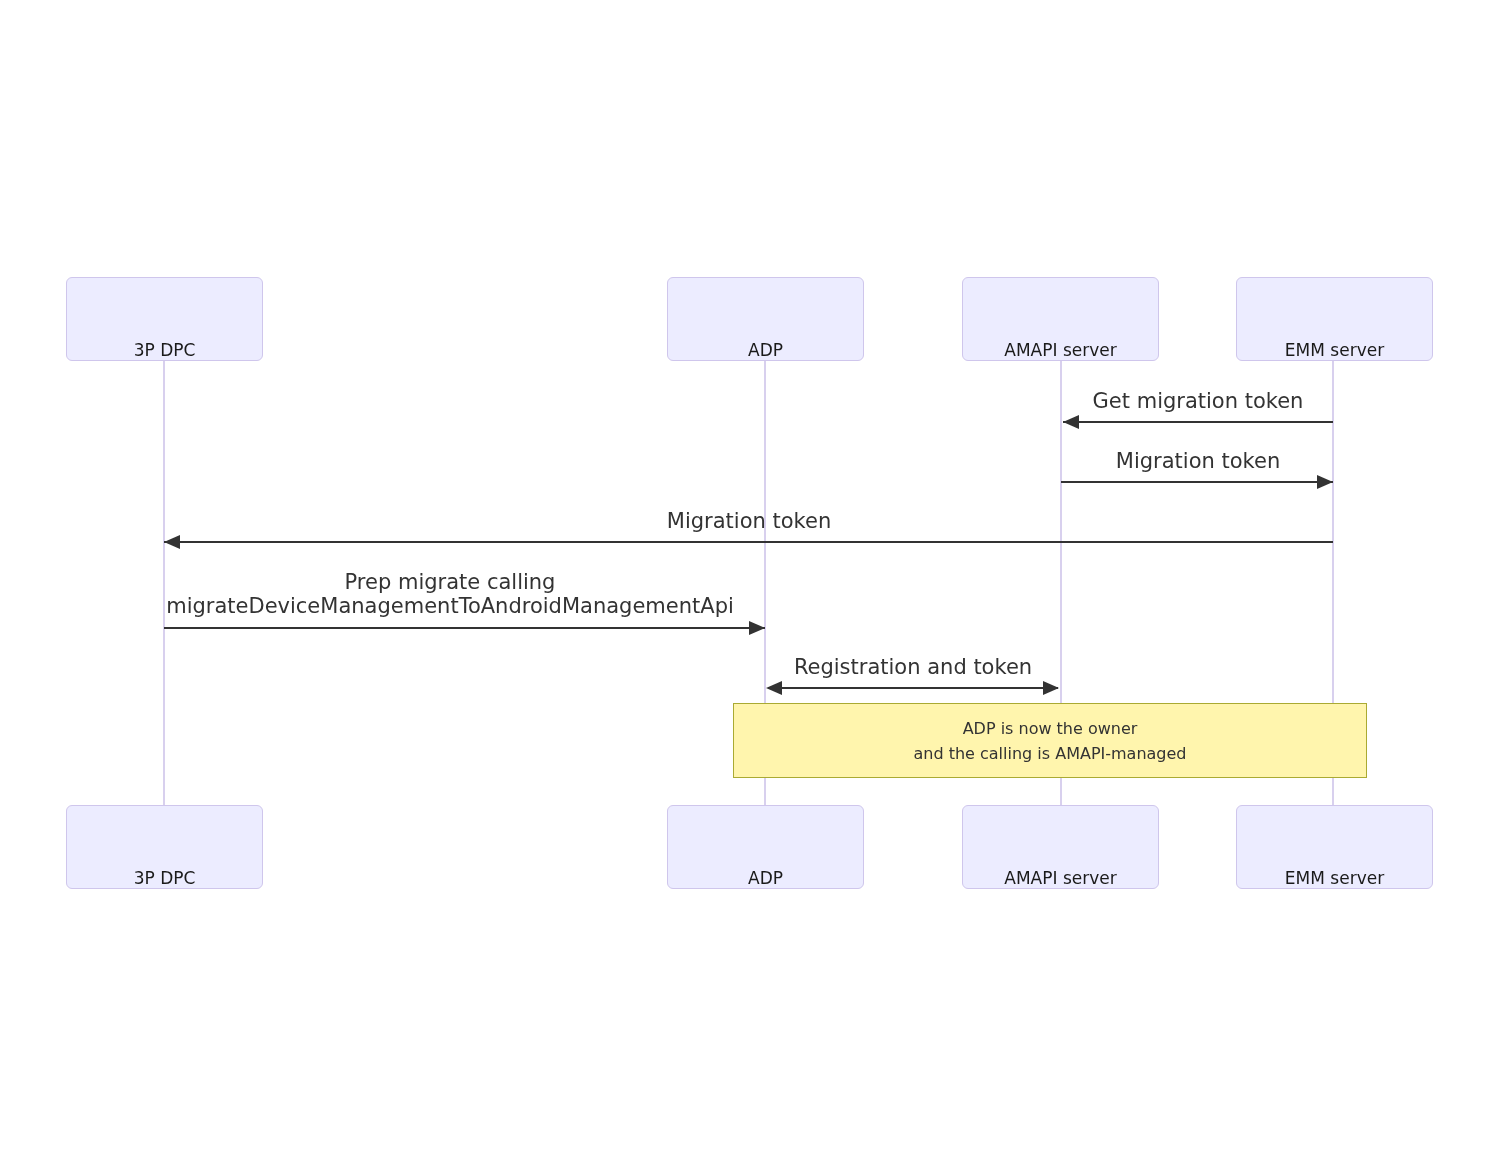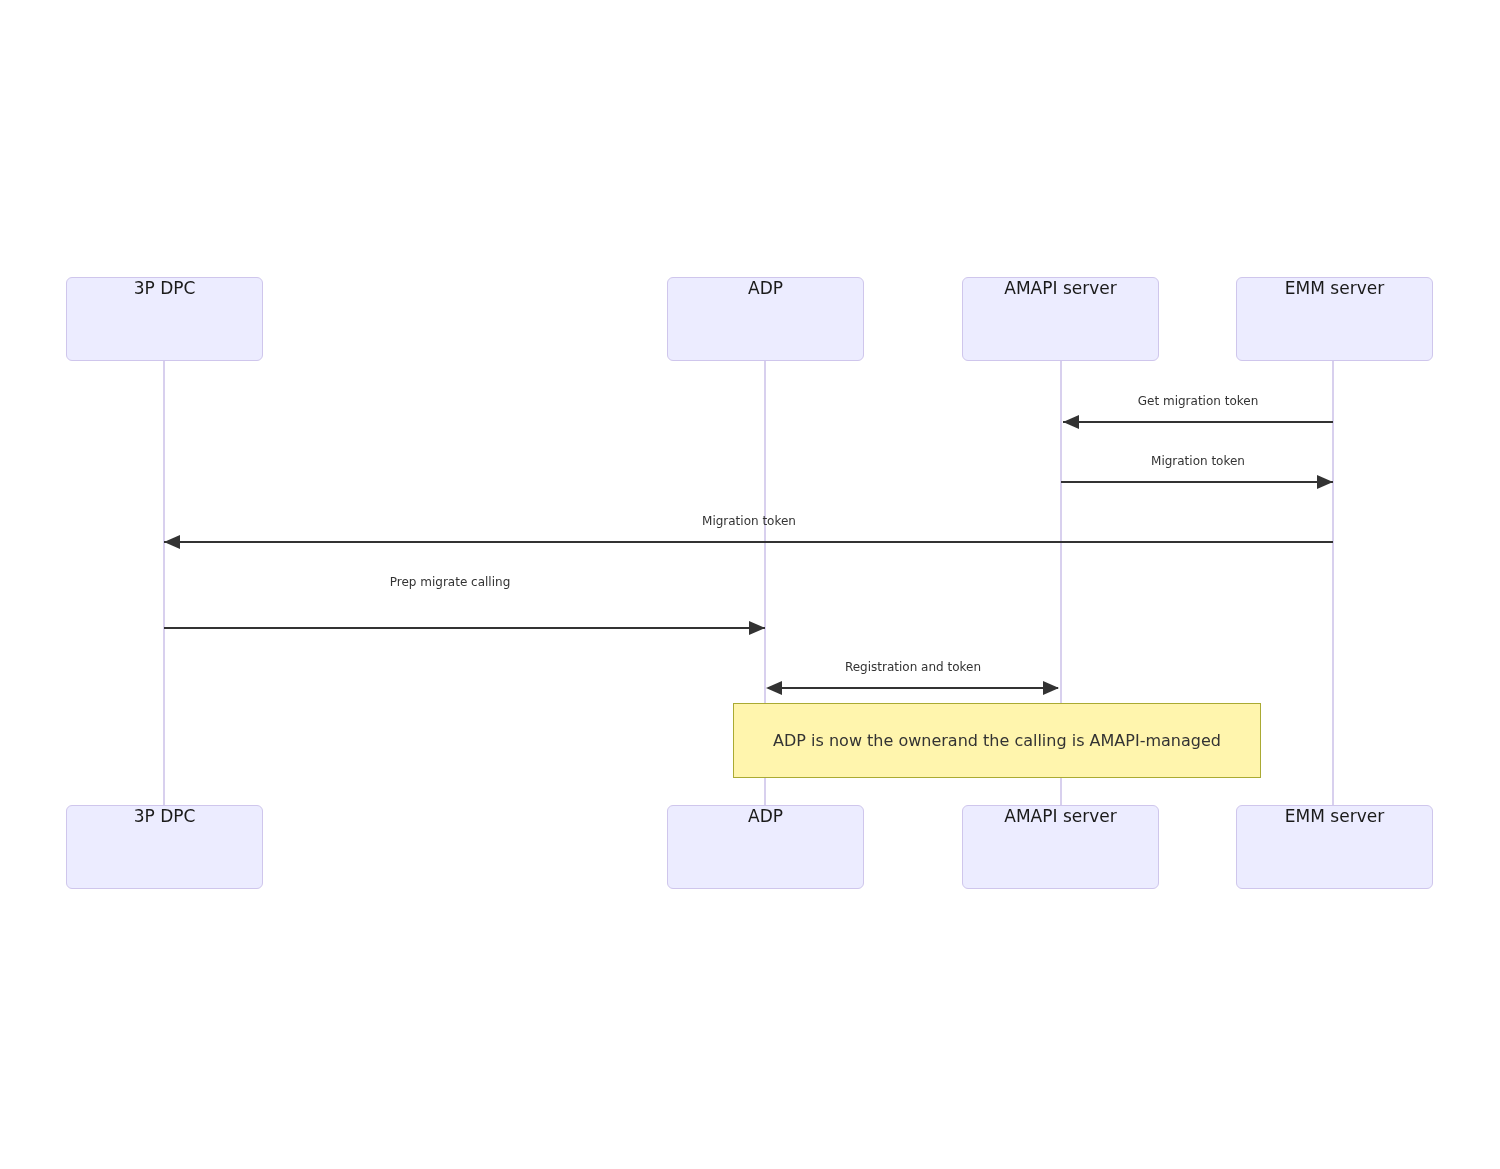--- a/index.html
+++ b/index.html
@@ -17,40 +17,40 @@
   }
   .actor {
     position: absolute;
     width: 197px;
     height: 84px;
     background: #ECECFF;
     border: 1px solid #CFC6EC;
     border-radius: 6px;
     box-sizing: border-box;
     display: flex;
-    align-items: flex-start;
+    align-items: flex-end;
     justify-content: center;
     font-size: 17px;
     color: #1a1a1a;
   }
   .actor.row-top { top: 277px; }
   .actor.row-bottom { top: 805px; }
   .lifeline {
     position: absolute;
     top: 361px;
     width: 2px;
     height: 444px;
     background: #D8D0EE;
   }
   .msg-label {
     position: absolute;
     transform: translateX(-50%);
     white-space: nowrap;
     text-align: center;
-    font-size: 12px;
+    font-size: 21px;
     line-height: 24px;
     color: #333333;
   }
   .msg-line {
     position: absolute;
     height: 2px;
     background: #333333;
   }
   .arrowhead {
     position: absolute;
@@ -58,27 +58,27 @@
     height: 0;
     border-top: 7px solid transparent;
     border-bottom: 7px solid transparent;
   }
   .arrowhead.left  { border-right: 16px solid #333333; }
   .arrowhead.right { border-left: 16px solid #333333; }
   .note {
     position: absolute;
     left: 733px;
     top: 703px;
-    width: 528px;
+    width: 634px;
     height: 75px;
     background: #FFF5AD;
     border: 1px solid #AAAA33;
     box-sizing: border-box;
     display: flex;
-    flex-direction: row;
+    flex-direction: column;
     align-items: center;
     justify-content: center;
     font-size: 16px;
     line-height: 25px;
     color: #333333;
     text-align: center;
   }
 </style>
 </head>
 <body>
@@ -110,20 +110,21 @@
   <div class="msg-label" style="left:1198px; top:449px">Migration token</div>
   <div class="msg-line" style="left:1061px; top:481px; width:272px"></div>
   <div class="arrowhead right" style="left:1317px; top:475px"></div>
 
   <div class="msg-label" style="left:749px; top:509px">Migration token</div>
   <div class="msg-line" style="left:164px; top:541px; width:1169px"></div>
   <div class="arrowhead left" style="left:164px; top:535px"></div>
 
   <div class="msg-label" style="left:450px; top:570px">
     <div>Prep migrate calling</div>
+    <div>migrateDeviceManagementToAndroidManagementApi</div>
   </div>
   <div class="msg-line" style="left:164px; top:627px; width:601px"></div>
   <div class="arrowhead right" style="left:749px; top:621px"></div>
 
   <div class="msg-label" style="left:913px; top:655px">Registration and token</div>
   <div class="msg-line" style="left:768px; top:687px; width:290px"></div>
   <div class="arrowhead left" style="left:766px; top:681px"></div>
   <div class="arrowhead right" style="left:1043px; top:681px"></div>
 
   <div class="note">

